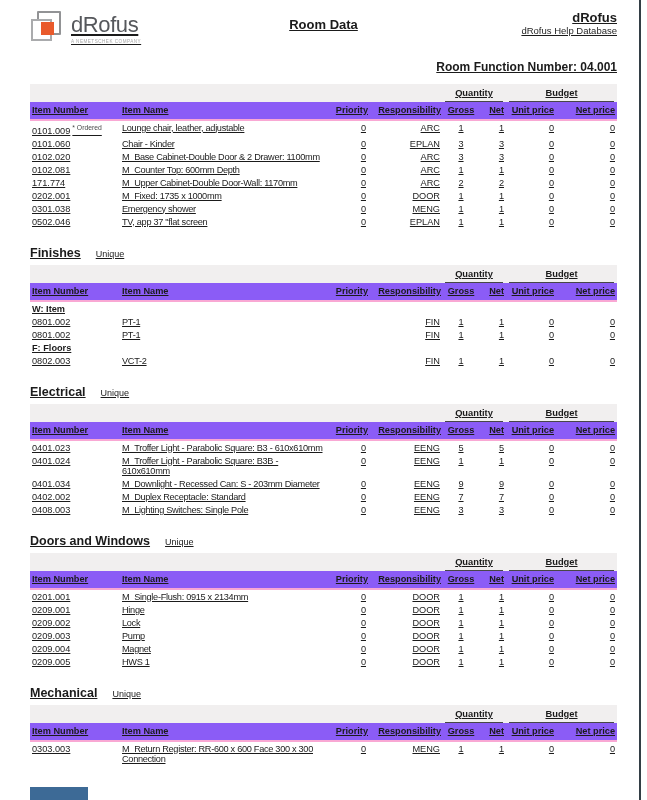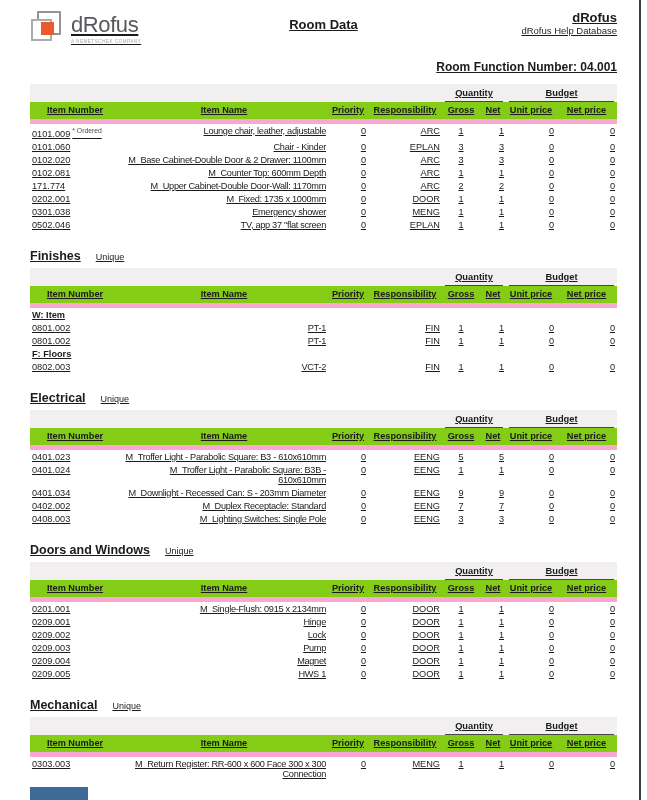--- a/index.html
+++ b/index.html
@@ -30,28 +30,28 @@
   .section:first-child table{margin-top:10px;}
 
   table{width:587px;border-collapse:collapse;table-layout:fixed;font-size:9.2px;margin:0 0 2px 0;}
   col.c1{width:90px;}  col.c2{width:208px;} col.c3{width:40px;}  col.c4{width:74px;}
   col.c5{width:38px;}  col.c6{width:26px;}  col.c7{width:50px;}  col.c8{width:61px;}
 
   .group-row th{background:#f1efef;padding:0;font-weight:bold;font-size:9.3px;}
   .group-row .glabel{display:block;text-align:center;padding:4px 0 3px 0;margin:0 3px;border-bottom:1px solid #474747;}
   .group-row .g-empty{height:17px;}
 
-  .head-row th{padding:3px 2px;border-bottom:5px solid #f9a8d4;font-weight:bold;background:#84cc16;line-height:11px;white-space:nowrap;font-size:9.2px;text-align:center;}
+  .head-row th{padding:3px 2px;border-bottom:2px solid #f9a8d4;font-weight:bold;background:#8b5cf6;line-height:11px;white-space:nowrap;font-size:9.2px;}
   .head-row th.th-priority{padding:3px 0;}
   .head-row th.th-resp{padding:3px 1px;}
 
   tbody td{padding:2px 2px 1px 2px;vertical-align:top;line-height:10px;}
   tr.group-label td{font-weight:bold;}
   .al{text-align:left;} .ar{text-align:right;} .ac{text-align:center;}
-  .cell-name{letter-spacing:-0.3px;text-align:right;}
+  .cell-name{letter-spacing:-0.3px;}
   sup.note{font-size:6.8px;color:#4a4a4a;margin-left:2px;letter-spacing:0;}
 
   
   .right-edge{position:absolute;top:0;left:639px;width:2px;height:800px;background:#333e45;}
   .next-page-peek{position:absolute;left:30px;top:787px;width:58px;height:13px;background:#3d6a96;}
 </style>
 </head>
 <body>
 
 <div class="page">

